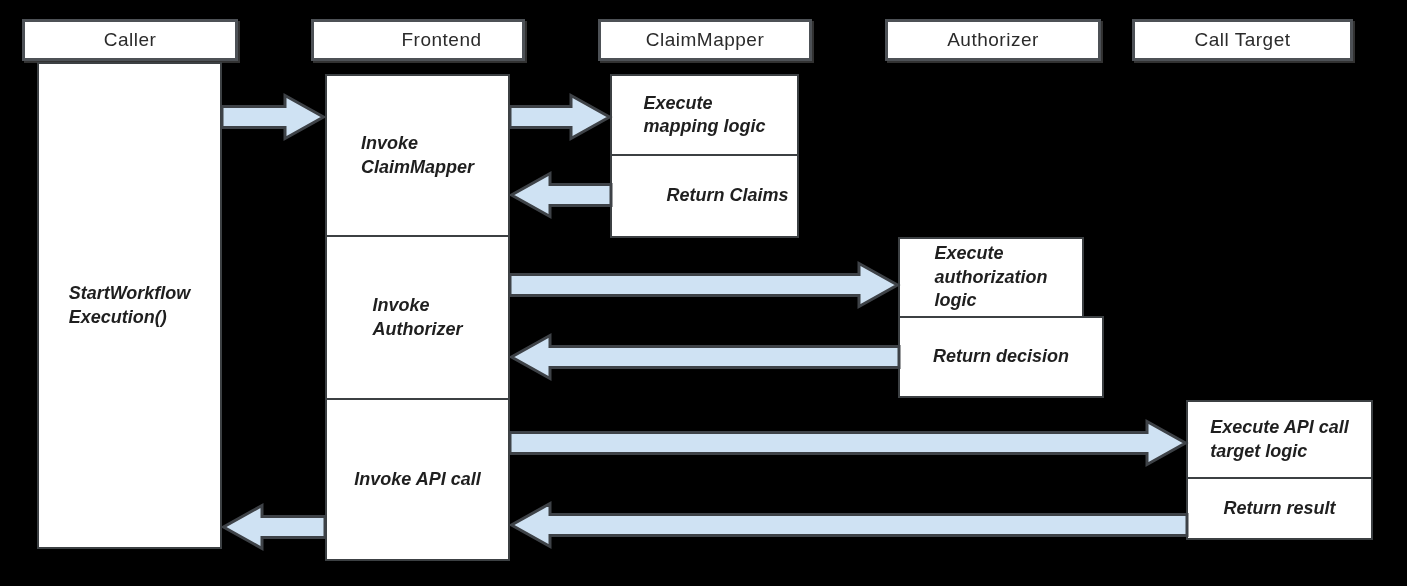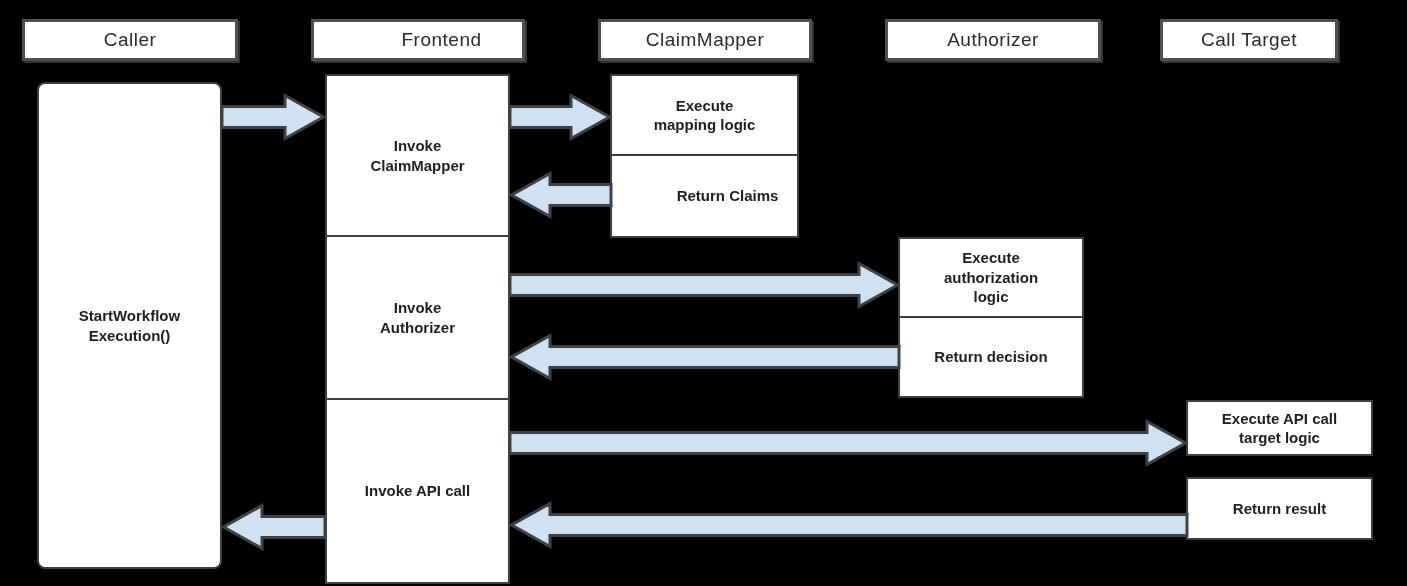--- a/index.html
+++ b/index.html
@@ -29,24 +29,25 @@
     font-size:19px;font-weight:400;letter-spacing:.5px;
     color:var(--header-text);
     box-shadow:2px 2px 0 rgba(110,110,110,.45);
   }
   .node{
     position:absolute;
     background:var(--box-fill);
     border:2px solid var(--box-border);
     box-sizing:border-box;
     display:flex;align-items:center;justify-content:center;
-    text-align:center;
-    font-size:15px;font-weight:700;line-height:1.3;
+    text-align:left;
+    font-size:18px;font-weight:700;line-height:1.3;
     color:var(--text);
     white-space:pre-line;
+    font-style:italic;
   }
   svg.arrow{position:absolute;overflow:visible;}
   .arrow-shape{
     fill:var(--arrow-fill);
     stroke:var(--arrow-stroke);
     stroke-width:3;
     stroke-linejoin:miter;
   }
 </style>
 </head>
@@ -59,43 +60,43 @@
     </div>
   <div class="lane-header" style="left:311px;width:214px;padding-left:47px;">
       <span>Frontend</span>
     </div>
   <div class="lane-header" style="left:598px;width:214px;">
       <span>ClaimMapper</span>
     </div>
   <div class="lane-header" style="left:885px;width:216px;">
       <span>Authorizer</span>
     </div>
-  <div class="lane-header" style="left:1160px;width:178px;">
+  <div class="lane-header" style="left:1132px;width:221px;">
       <span>Call Target</span>
     </div>
 
-  <div class="node" style="left:37px;top:82px;width:185px;height:487px;border-radius:8px;">StartWorkflow
+  <div class="node" style="left:37px;top:62px;width:185px;height:487px;">StartWorkflow
 Execution()</div>
 
   <div class="node" style="left:325px;top:74px;width:185px;height:163px;">Invoke
 ClaimMapper</div>
   <div class="node" style="left:325px;top:235px;width:185px;height:165px;">Invoke
 Authorizer</div>
-  <div class="node" style="left:325px;top:398px;width:185px;height:186px;">Invoke API call</div>
+  <div class="node" style="left:325px;top:398px;width:185px;height:163px;">Invoke API call</div>
 
   <div class="node" style="left:610px;top:74px;width:189px;height:82px;">Execute
 mapping logic</div>
   <div class="node" style="left:610px;top:154px;width:189px;height:84px;padding-left:46px;">Return Claims</div>
 
   <div class="node" style="left:898px;top:237px;width:186px;height:81px;">Execute
 authorization
 logic</div>
-  <div class="node" style="left:898px;top:316px;width:186px;height:82px;">Return decision</div>
+  <div class="node" style="left:898px;top:316px;width:206px;height:82px;">Return decision</div>
 
-  <div class="node" style="left:1186px;top:400px;width:187px;height:56px;">Execute API call
+  <div class="node" style="left:1186px;top:400px;width:187px;height:79px;">Execute API call
 target logic</div>
   <div class="node" style="left:1186px;top:477px;width:187px;height:63px;">Return result</div>
 
   <svg class="arrow right" width="103" height="46" style="left:222px;top:94px;">
       <polygon points="0,12.5 63,12.5 63,1.5 101.5,23 63,44.5 63,33.5 0,33.5" class="arrow-shape"></polygon>
     </svg>
   <svg class="arrow right" width="101" height="46" style="left:510px;top:94px;">
       <polygon points="0,12.5 61,12.5 61,1.5 99.5,23 61,44.5 61,33.5 0,33.5" class="arrow-shape"></polygon>
     </svg>
   <svg class="arrow left" width="101" height="46" style="left:510px;top:172px;">

